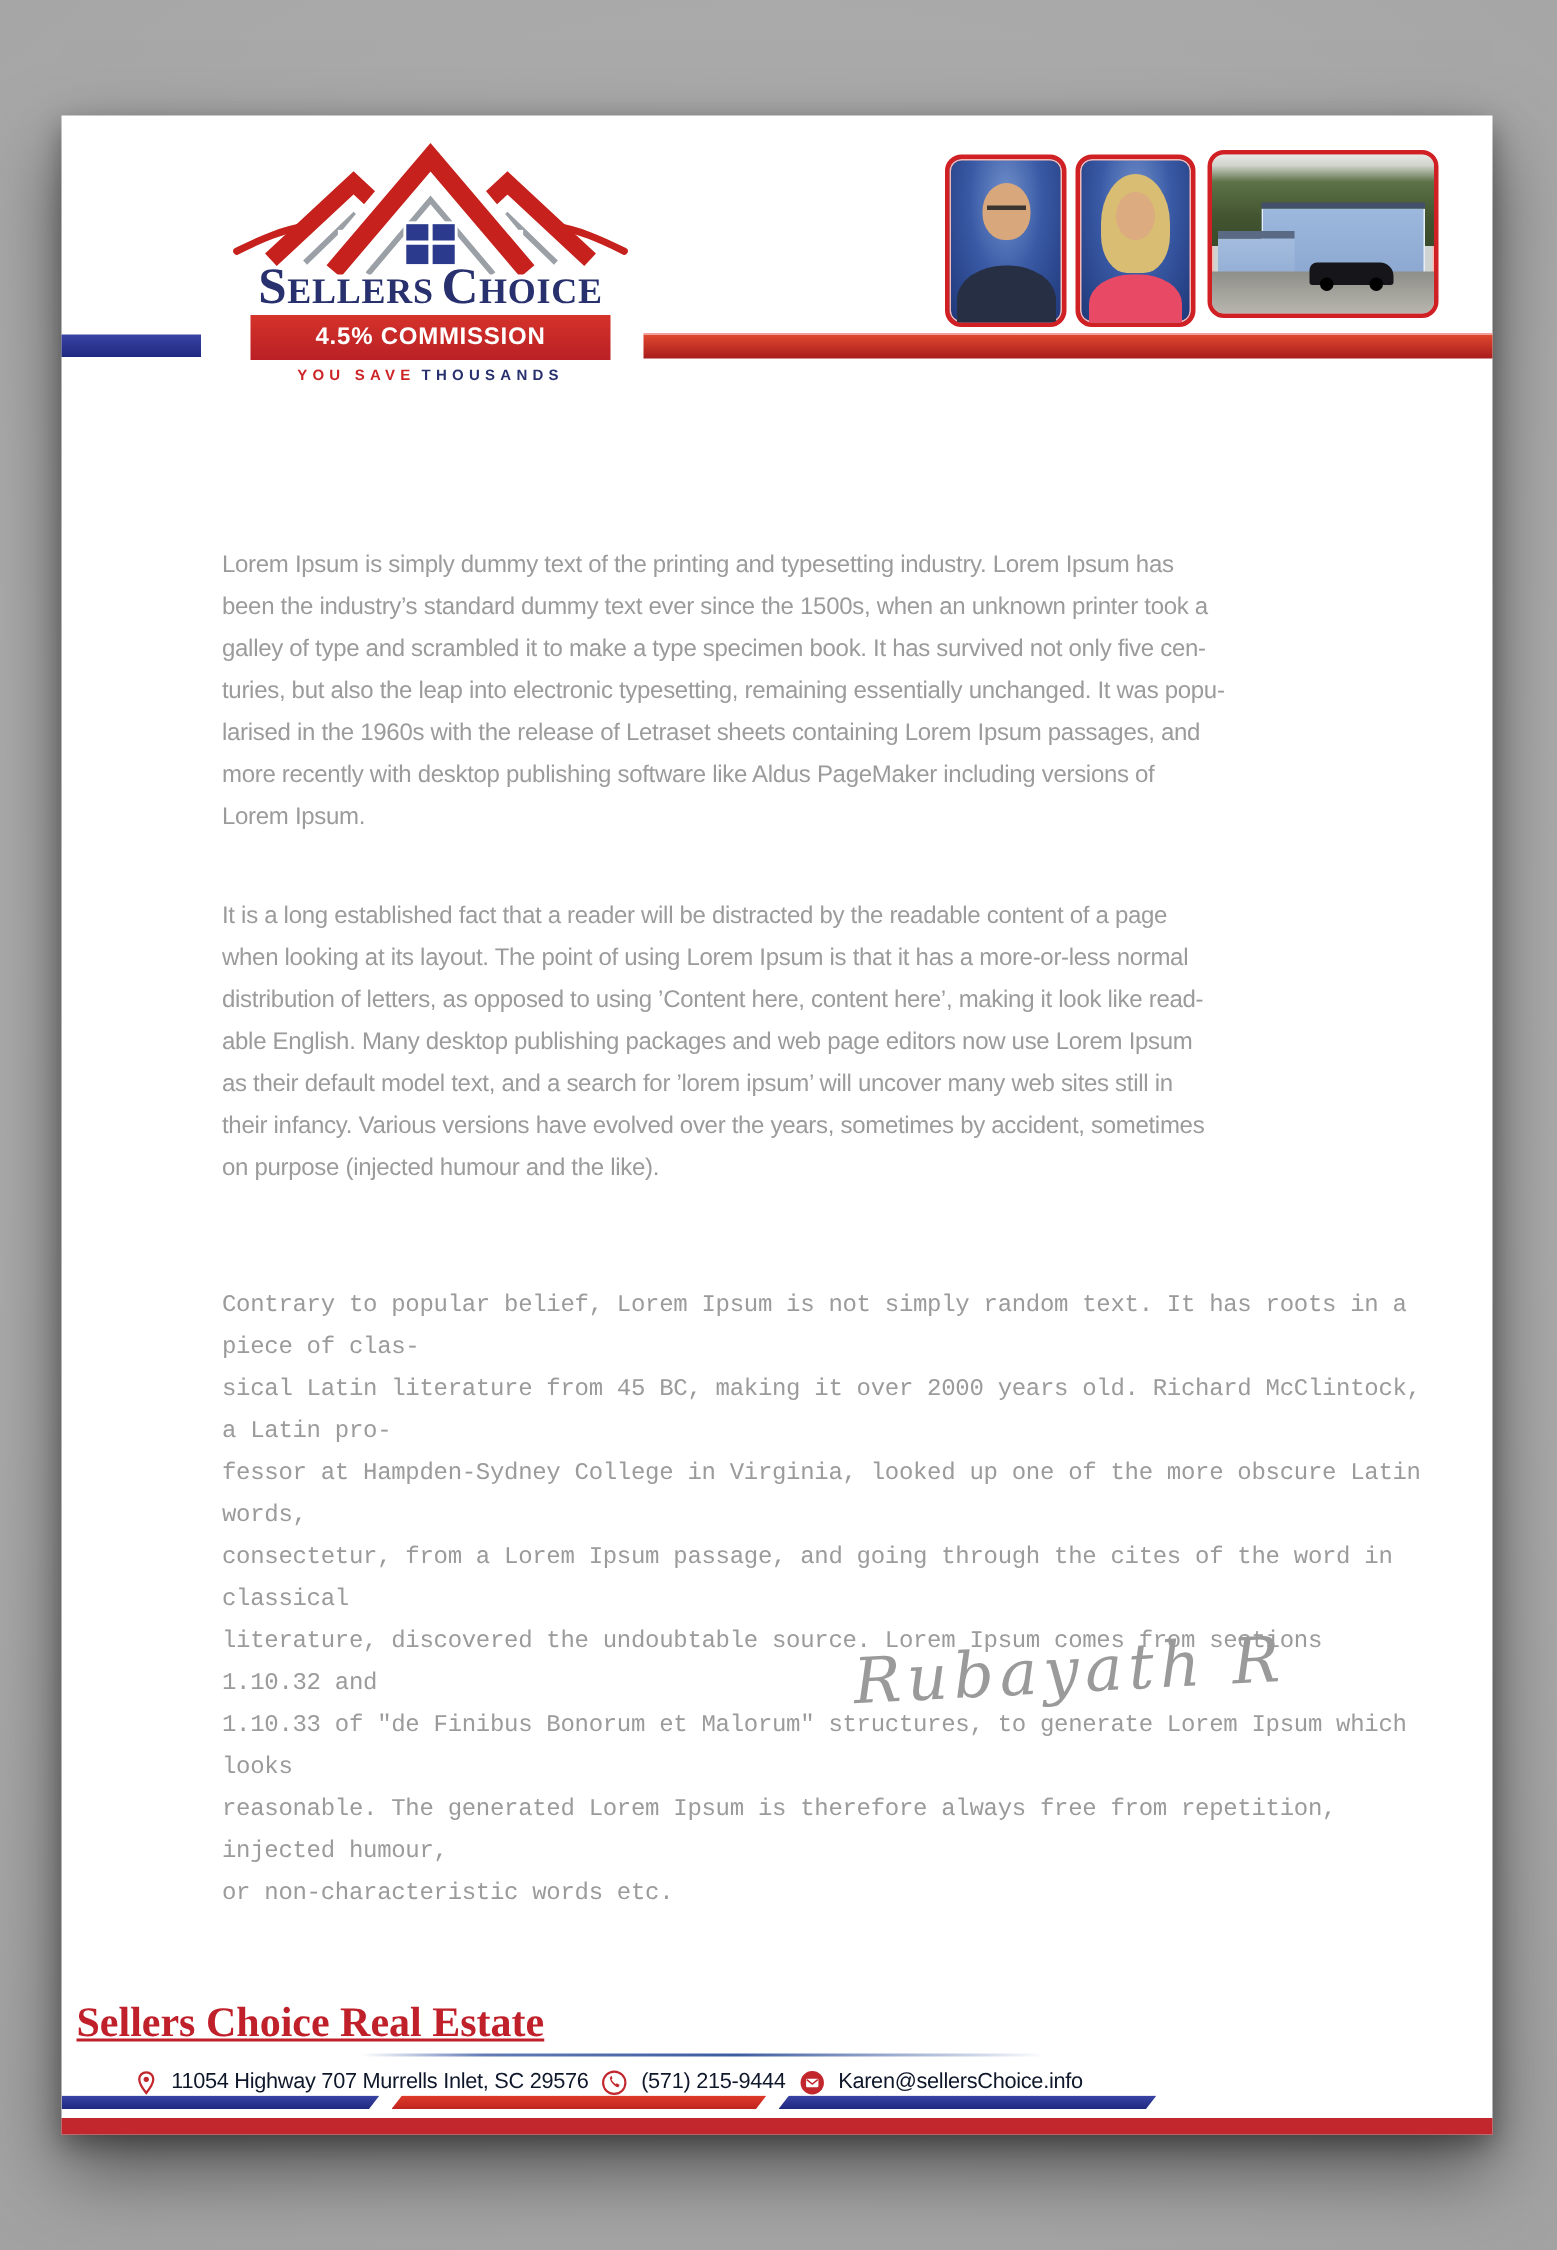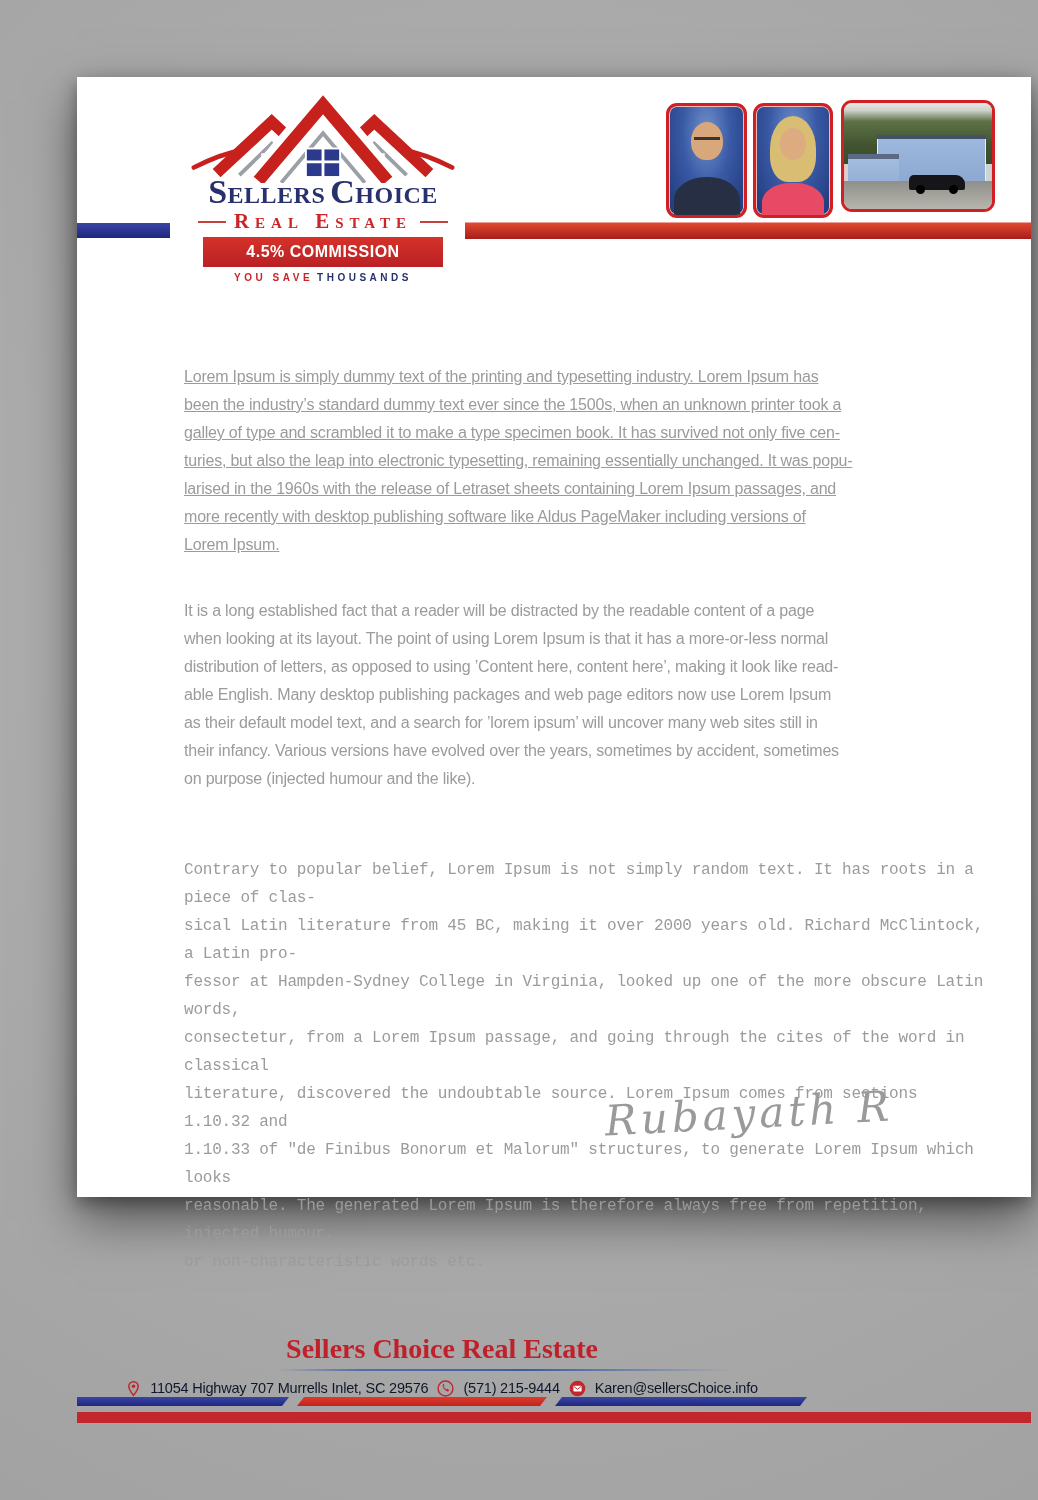--- a/index.html
+++ b/index.html
@@ -3,24 +3,23 @@
 <meta charset="utf-8">
 <style>
   html,body{margin:0;padding:0;}
   body{
     width:1038px;height:1500px;position:relative;
     background:radial-gradient(circle at 50% 42%, #b3b3b3 0%, #ababab 55%, #a2a2a2 100%);
     font-family:"Liberation Sans", sans-serif;
     overflow:hidden;
   }
   .page{
-    position:absolute;left:41px;top:77px;width:954px;height:1120px;
+    position:absolute;left:41px;top:77px;width:954px;height:1346px;
     background:#ffffff;
     box-shadow:0 22px 48px rgba(0,0,0,.5), 0 6px 16px rgba(0,0,0,.32);
-    margin-left:36px;
   }
   
   .stripe-blue-left{
     position:absolute;left:0;top:146px;width:93px;height:15px;
     background:linear-gradient(#3a44a4,#1f2880);
   }
   .stripe-red-right{
     position:absolute;left:388px;top:145px;width:566px;height:16px;
     background:linear-gradient(#e0492f,#a81c1c);
     border-top:1px solid #f0a099;
@@ -76,30 +75,30 @@
     background:linear-gradient(#8f8f89,#b7b5ae);}
   .car{position:absolute;left:44%;bottom:18%;width:56px;height:15px;border-radius:5px 9px 2px 2px;background:#15151a;}
   .car:before,.car:after{content:"";position:absolute;bottom:-4px;width:9px;height:9px;border-radius:50%;background:#000;}
   .car:before{left:7px;} .car:after{right:7px;}
   
   .para{
     position:absolute;left:107px;width:800px;margin:0;
     font-size:16px;line-height:28px;letter-spacing:-0.2px;color:#9b9b9b;
     white-space:pre-line;
   }
-  .para-1{top:286px;text-decoration:underline;} .para-2{top:520px;} .para-3{top:779px;font-family:Liberation Mono, monospace;}
+  .para-1{top:286px;} .para-2{top:520px;} .para-3{top:779px;font-family:Liberation Mono, monospace;}
   .signature{
     position:absolute;left:492px;top:1012px;width:360px;text-align:center;
     font-family:"DejaVu Serif", serif;font-style:italic;font-size:42px;color:#9a9a9a;
     letter-spacing:4px;transform:rotate(-3deg);
   }
   
   .footer-title{
-    position:absolute;left:10px;top:1256px;width:710px;text-align:center;
-    font-family:"Liberation Serif", serif;font-weight:bold;font-size:28px;color:#c0202a;
+    position:absolute;left:10px;top:1256px;width:710px;
+    font-family:"Liberation Serif", serif;font-weight:bold;font-size:28px;color:#c0202a;text-decoration:underline;
   }
   .footer-divider{
     position:absolute;left:200px;top:1292px;width:455px;height:2px;
     background:linear-gradient(90deg, rgba(90,120,180,0) 0%, rgba(70,100,170,.85) 18%, #3d5ca0 55%, rgba(90,120,180,.25) 92%, rgba(90,120,180,0) 100%);
   }
   .contact-line{
     position:absolute;left:12px;top:1300px;width:706px;height:22px;
     display:flex;align-items:center;justify-content:center;gap:9px;
     font-size:14.5px;color:#0f172a;letter-spacing:-0.2px;white-space:nowrap;
   }
@@ -142,25 +141,20 @@
       <path d="M160,84 L194,51 L228,84" stroke="#9aa0a6" stroke-width="4" fill="none"></path>
       <rect x="184" y="62" width="20" height="16" fill="#2b3a8c" stroke="#ffffff" stroke-width="2"></rect>
       <path d="M68,92 L140,6 L212,92 Z" stroke="#ffffff" stroke-width="24" fill="#ffffff"></path>
       <path d="M72,90 L140,10 L208,90" stroke="#c6211c" stroke-width="13" fill="none"></path>
       <path d="M96,92 L140,40 L184,92" stroke="#9aa0a6" stroke-width="4" fill="none"></path>
       <rect x="122" y="56" width="36" height="30" fill="#2b3a8c" stroke="#ffffff" stroke-width="2"></rect>
       <line x1="140" y1="56" x2="140" y2="86" stroke="#ffffff" stroke-width="3"></line>
       <line x1="122" y1="70" x2="158" y2="70" stroke="#ffffff" stroke-width="3"></line>
     </svg>
     <div class="brand-line"><span class="b1">Sellers</span><span class="b2">Choice</span></div>
-    <div class="realestate">
-      <span class="dash"></span>
-      <span class="re-label">Real Estate</span>
-      <span class="dash"></span>
-    </div>
     <div class="banner">4.5% COMMISSION</div>
     <div class="tagline">
       <span class="t1">YOU SAVE</span><span class="t2">THOUSANDS</span>
     </div>
   </div>
 
   <div class="photo photo-man">
     <div class="head"></div>
     <div class="glasses"></div>
     <div class="torso-man"></div>

